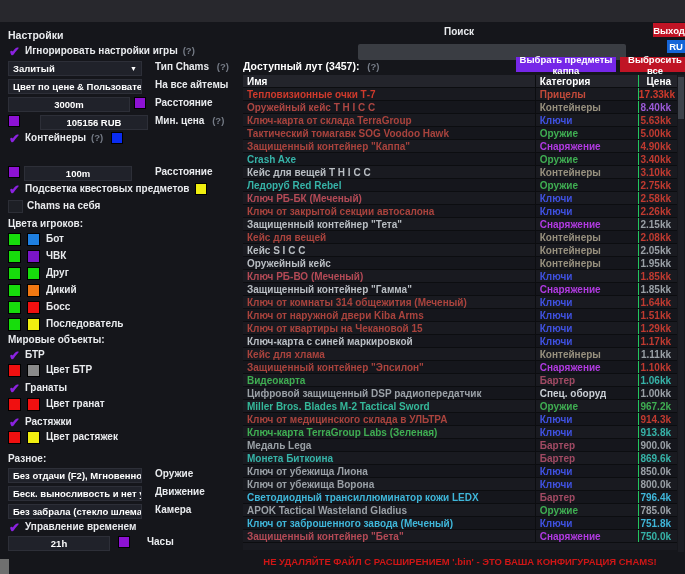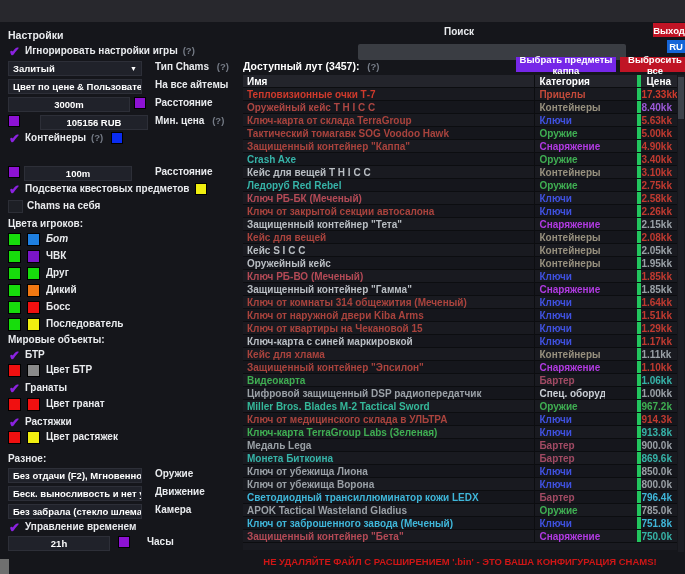--- a/index.html
+++ b/index.html
@@ -41,21 +41,21 @@
   .drop-btn{left:620px;top:57px;width:70px;height:15px;background:#c01425;font-size:9.5px;}
 
   .loot-table{position:absolute;left:243px;top:75px;width:434px;}
   .trow{display:flex;height:13px;line-height:13px;font-size:10px;font-weight:bold;
         border-bottom:1px solid #0c0d10;box-sizing:border-box;gap:32px;}
   .thead{background:#23242b;color:#fff;}
   .c-name{width:306px;padding-left:4px;overflow:hidden;white-space:nowrap;box-sizing:border-box;}
   .c-cat{width:83px;padding-left:4px;overflow:hidden;white-space:nowrap;box-sizing:border-box;
          border-left:1px solid #0c0d10;}
   .c-price{width:45px;text-align:right;padding-right:6px;overflow:hidden;white-space:nowrap;
-           box-sizing:border-box;border-left:4px solid #22c55e;}
+           box-sizing:border-box;border-left:1px solid #22c55e;}
   .trow.odd{background:#191a20;}
   .trow.even{background:#15161c;}
   .partial-row{height:7px;overflow:hidden;background:#191a20;border-bottom:none;}
   .scrollbar{position:absolute;left:678px;top:75px;width:6px;height:477px;background:#1c1d23;}
   .scroll-thumb{position:absolute;left:0;top:2px;width:6px;height:42px;background:#3e424a;}
   .warning{position:absolute;left:243px;top:556px;width:434px;text-align:center;
            color:#cf1616;font-size:9.5px;font-weight:bold;}
 </style>
 </head>
 <body>
@@ -126,21 +126,21 @@
 
     <div class="srow" style="top:200px">
       <span class="chk off"></span>
       <span class="lbl">Chams на себя</span>
     </div>
 
     <div class="srow" style="top:218px">
         <span class="lbl">Цвета игроков:</span>
       </div>
     <div id="player-colors">
-        <div class="srow cpair" style="top: 233px; font-style: italic;">
+        <div class="srow cpair" style="top: 233px;">
           <span class="swatch" style="width: 13px; height: 13px; background: rgb(23, 221, 12);"></span>
           <span class="swatch" style="width: 13px; height: 13px; background: rgb(30, 127, 224);"></span>
           <span class="lbl">Бот</span>
         </div>
         <div class="srow cpair" style="top: 250px;">
           <span class="swatch" style="width: 13px; height: 13px; background: rgb(23, 221, 12);"></span>
           <span class="swatch" style="width: 13px; height: 13px; background: rgb(122, 21, 200);"></span>
           <span class="lbl">ЧВК</span>
         </div>
         <div class="srow cpair" style="top: 267px;">

